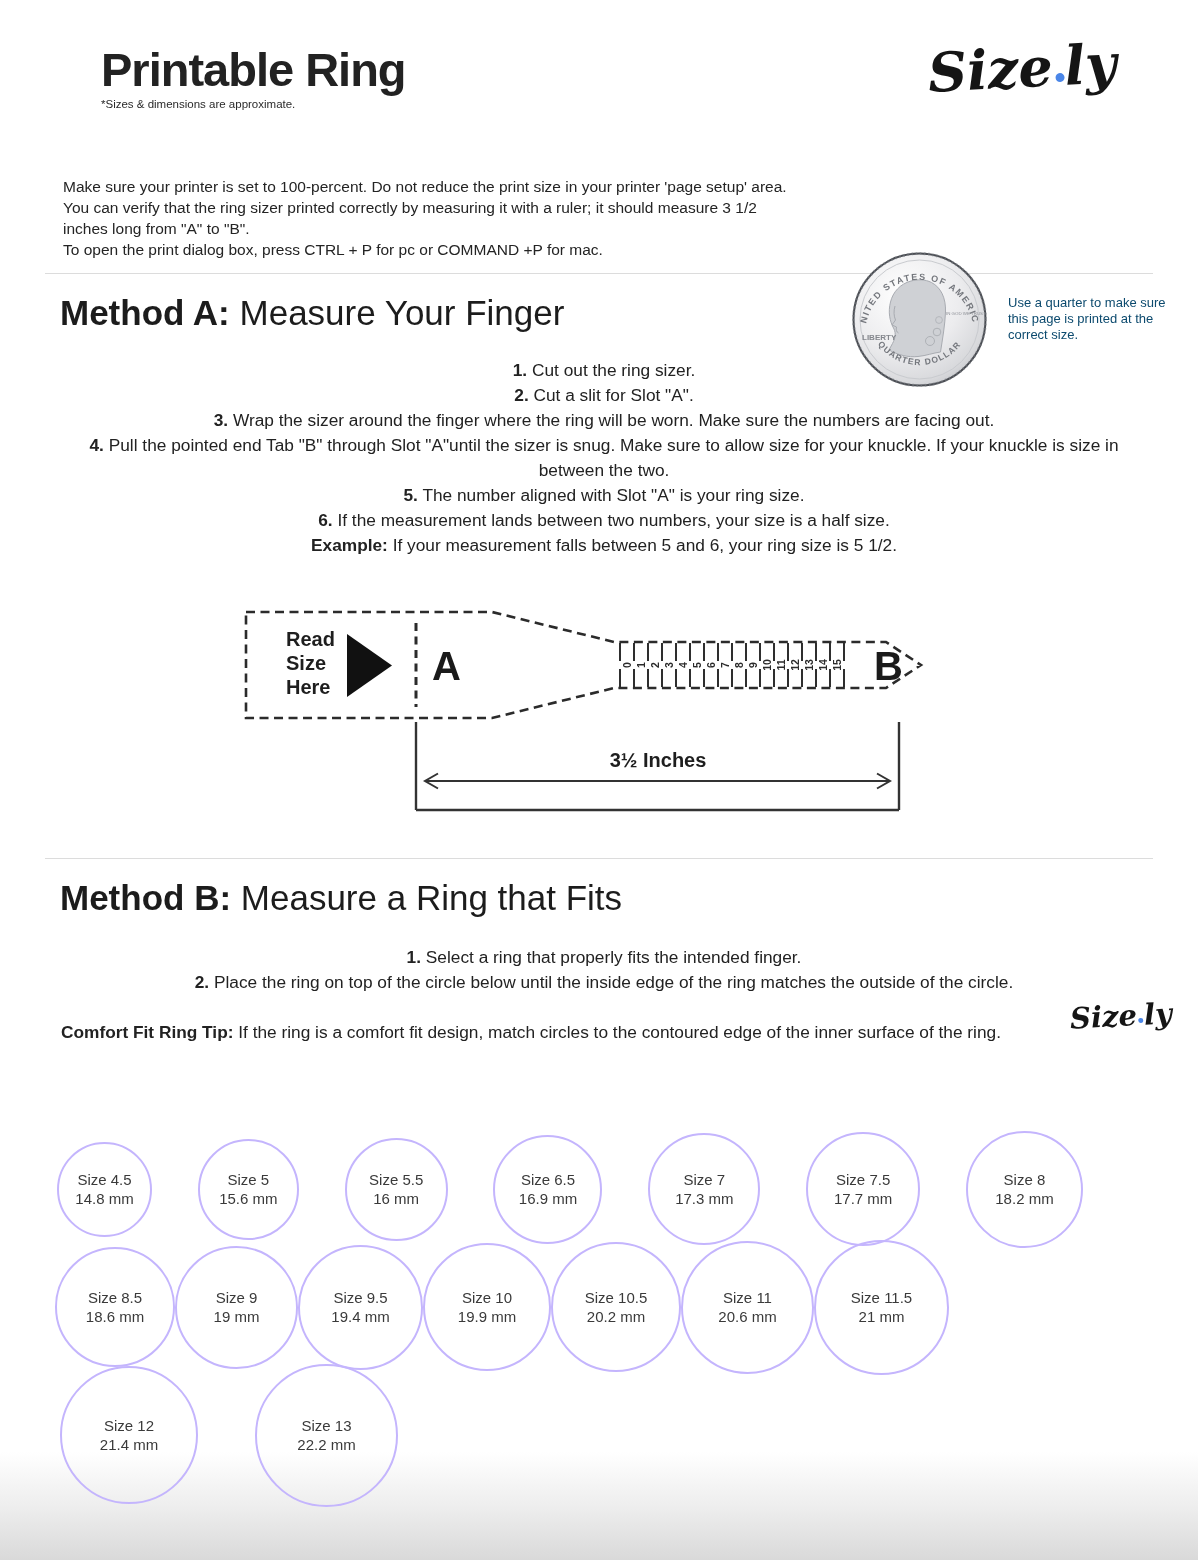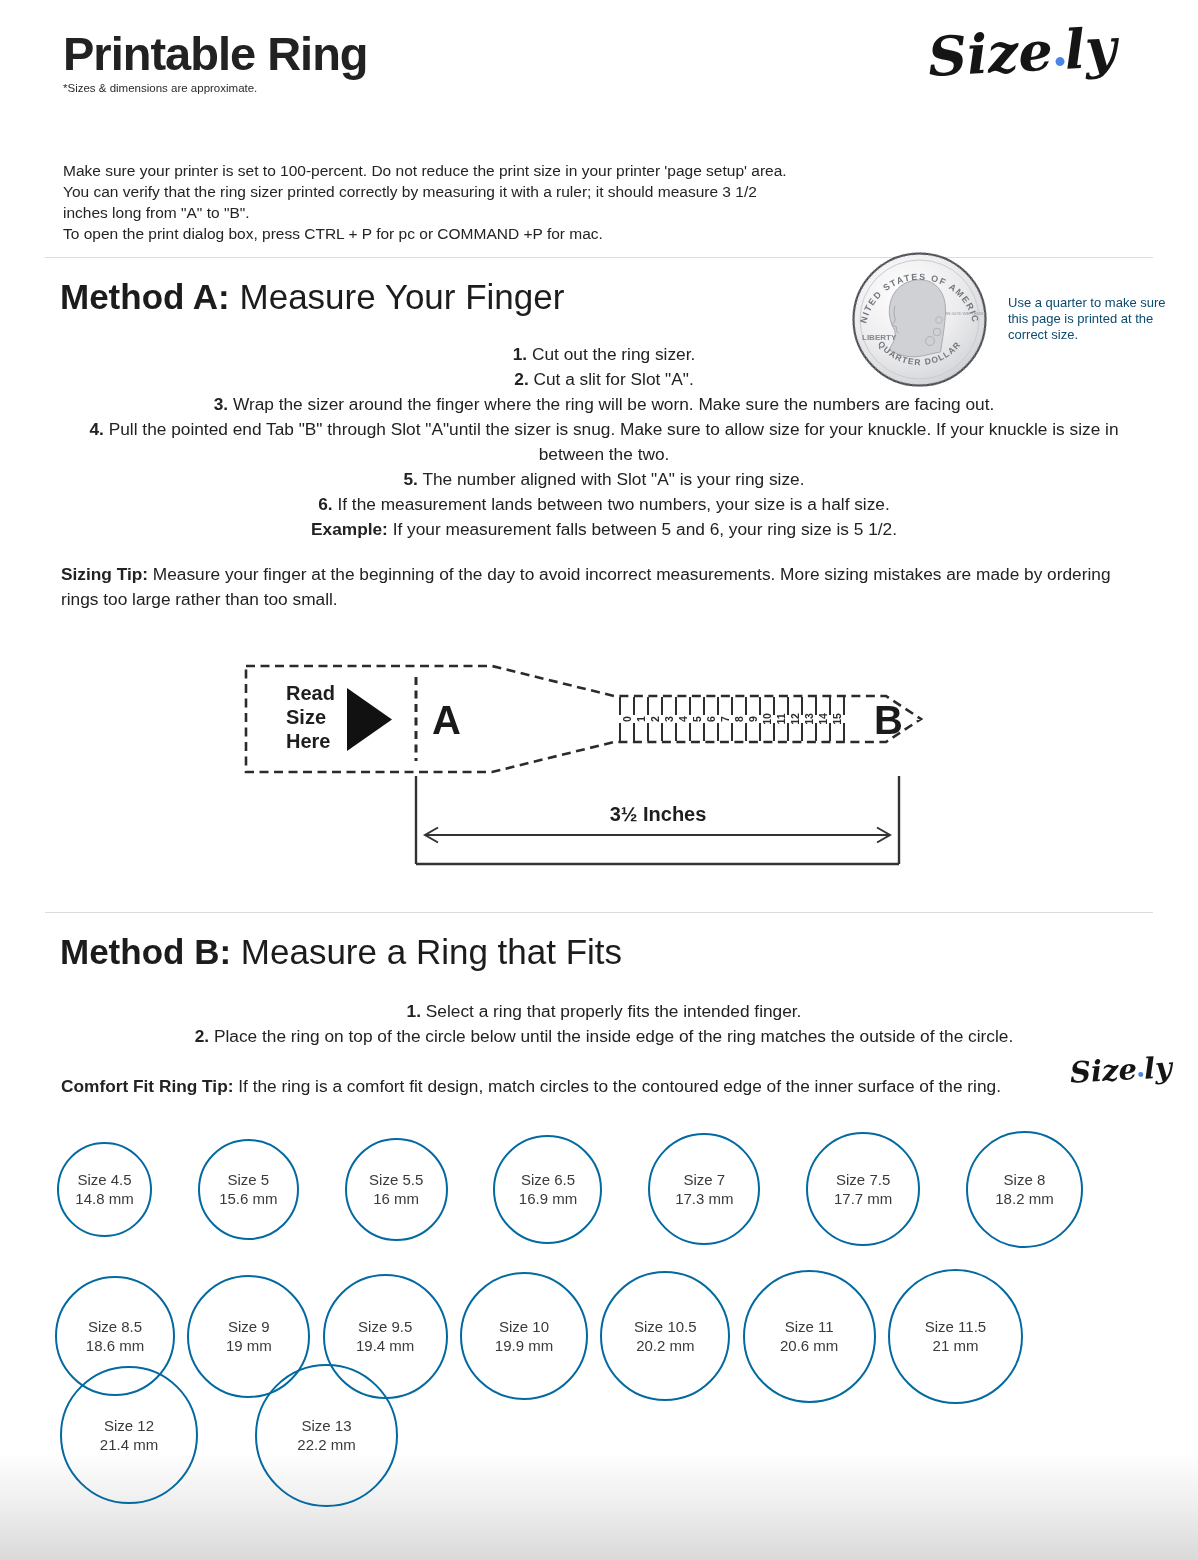--- a/index.html
+++ b/index.html
@@ -4,21 +4,21 @@
 <style>
   html,body{margin:0;padding:0;}
   body{
     width:1198px;height:1560px;position:relative;background:#ffffff;
     font-family:"Liberation Sans","DejaVu Sans",sans-serif;color:#1d1d1f;overflow:hidden;
   }
   .bottom-fade{position:absolute;left:0;right:0;bottom:0;height:108px;
     background:linear-gradient(180deg,rgba(255,255,255,0) 0%,#ececec 55%,#d9d9d9 100%);z-index:0;}
   .content{position:relative;z-index:1;}
 
-  .header{display:flex;justify-content:space-between;align-items:flex-start;padding:30px 66px 0 63px;}
+  .header{display:flex;justify-content:space-between;align-items:flex-start;padding:46px 66px 0 63px;margin-left:38px;}
   .title{font-size:47px;font-weight:bold;letter-spacing:-1px;line-height:1.04;color:#222;}
   .title-note{font-size:11.5px;margin-top:3px;color:#2a2a2a;}
   .brand{font-family:"DejaVu Serif","Liberation Serif",serif;font-style:italic;font-weight:bold;
     color:#151515;transform:rotate(-3deg);white-space:nowrap;}
   .brand-top{font-size:54px;margin-top:-10px;margin-right:16px;}
   .brand-dot{display:inline-block;border-radius:50%;background:#4a86e8;}
   .brand-top .brand-dot{width:9px;height:9px;margin:0 1px 3px 2px;}
   .brand-footer{position:absolute;right:26px;bottom:12px;font-size:29px;z-index:2;}
   .brand-footer .brand-dot{width:5px;height:5px;margin:0 1px 2px 1px;}
 
@@ -37,23 +37,23 @@
   .steps{margin:27px 0 0 61px;width:1086px;font-size:17.3px;line-height:25px;color:#222;}
   .steps p{margin:0;text-align:center;}
   .steps b{font-weight:bold;}
   .tip{margin:20px 0 0 61px;width:1086px;font-size:17.3px;line-height:25px;color:#222;}
   .tip b{font-weight:bold;}
 
   .sizer-wrap{margin:50px 0 0 240px;width:700px;}
 
   .circle-row{position:absolute;display:flex;align-items:center;z-index:1;}
   .row-0{top:1130px;left:57px;width:1026px;justify-content:space-between;height:118px;}
-  .row-1{top:1266px;left:55px;width:968px;justify-content:space-between;height:140px;}
+  .row-1{top:1237px;left:55px;width:968px;justify-content:flex-start;height:140px;}
   .row-2{top:1362px;left:60px;gap:57px;height:146px;}
-  .ring-circle{border:2px solid #0369a1;border-radius:50%;background:transparent;
+  .ring-circle{border:2px solid #c4b5fd;border-radius:50%;background:transparent;
     display:flex;flex-direction:column;align-items:center;justify-content:center;
     text-align:center;font-size:15px;line-height:19.5px;color:#3a3a3a;box-sizing:border-box;flex:none;}
 </style>
 </head>
 <body>
 
 <div class="bottom-fade"></div>
 
 <div class="content">
 
@@ -105,21 +105,20 @@
   <div class="steps">
     <p><b>1.</b> <span>Cut out the ring sizer.</span></p>
     <p><b>2.</b> <span>Cut a slit for Slot "A".</span></p>
     <p><b>3.</b> <span>Wrap the sizer around the finger where the ring will be worn. Make sure the numbers are facing out.</span></p>
     <p><b>4.</b> <span>Pull the pointed end Tab "B" through Slot "A"until the sizer is snug. Make sure to allow size for your knuckle. If your knuckle is size in between the two.</span></p>
     <p><b>5.</b> <span>The number aligned with Slot "A" is your ring size.</span></p>
     <p><b>6.</b> <span>If the measurement lands between two numbers, your size is a half size.</span></p>
     <p><b>Example:</b><span> If your measurement falls between 5 and 6, your ring size is 5 1/2.</span></p>
   </div>
 
-  <div class="tip"><b>Sizing Tip:</b><span> Measure your finger at the beginning of the day to avoid incorrect measurements. More sizing mistakes are made by ordering rings too large rather than too small.</span></div>
 
   <div class="sizer-wrap">
     <svg width="700" height="215" viewBox="0 0 700 215">
       <path d="M6,4 L252,4 L374,34 L646,34 L681,57 L646,80 L374,80 L252,110 L6,110 Z" fill="none" stroke="#2b2b2b" stroke-width="2.6" stroke-dasharray="9 5.5"></path>
       <line x1="176" y1="15" x2="176" y2="99" stroke="#2b2b2b" stroke-width="3" stroke-dasharray="8 5.5"></line>
       <text x="46" y="38" font-size="20" font-weight="bold" fill="#1e1e1e">Read</text>
       <text x="46" y="62" font-size="20" font-weight="bold" fill="#1e1e1e">Size</text>
       <text x="46" y="86" font-size="20" font-weight="bold" fill="#1e1e1e">Here</text>
       <polygon points="107,26 107,89 152,57.5" fill="#111"></polygon>
       <text x="192" y="72" font-size="40" font-weight="bold" fill="#1a1a1a">A</text>

